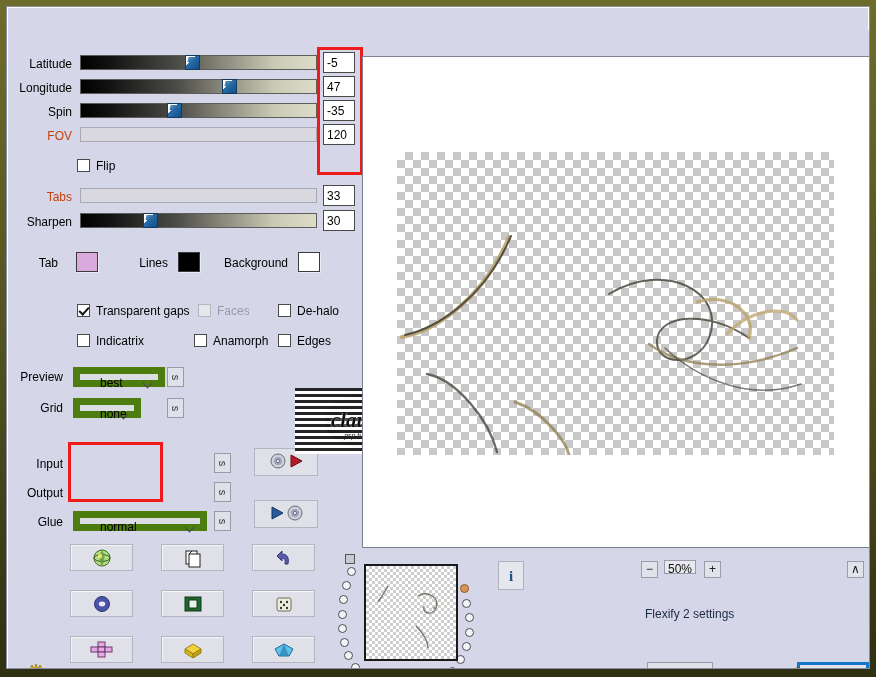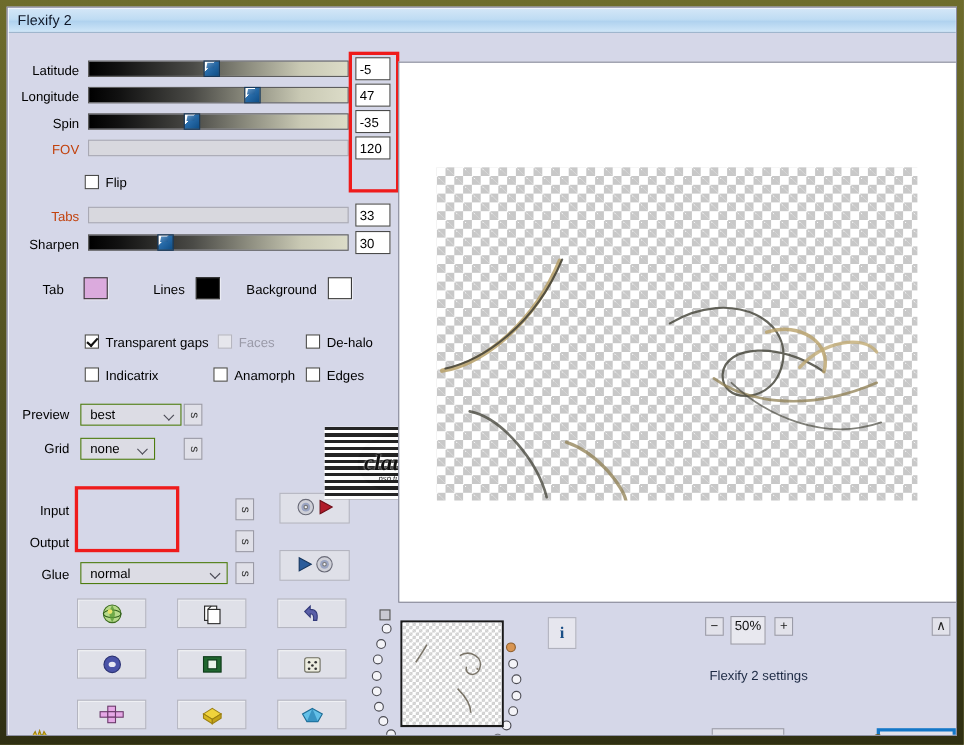--- a/index.html
+++ b/index.html
@@ -75,22 +75,22 @@
   .cblab{position:absolute;font-size:12px;color:#000;}
   .cblab.dis{color:#9a9aa8;}
   
   .sw{
     position:absolute;width:22px;height:20px;border:1px solid #3a3a3a;
     box-sizing:border-box;box-shadow:1px 1px 0 #ffffff88;
   }
   
   .combo{
     position:absolute;height:20px;background:#dcdce4;
-    border:1px solid #4d7c0f;box-sizing:border-box;
-    font-size:12px;line-height:19px;padding-left:8px;color:#000;
+    border:7px solid #4d7c0f;box-sizing:border-box;
+    font-size:12px;line-height:19px;padding-left:20px;color:#000;
   }
   .combo .chev{
     position:absolute;right:5px;top:6px;width:9px;height:5px;
   }
   .combo .chev::before{
     content:"";position:absolute;left:0;top:0;width:6px;height:6px;
     border:solid #4a4a55;border-width:0 0 1.6px 1.6px;
     transform:rotate(-45deg);
   }
   .sbtn{
@@ -179,21 +179,21 @@
     background:#e6e6ee;border:1px solid #b0b1bd;box-sizing:border-box;
     text-align:center;line-height:28px;font-weight:bold;font-size:15px;
     color:#1a4f86;font-family:"Liberation Serif",serif;
   }
   .zbtn{
     position:absolute;width:17px;height:17px;background:#e2e2ea;
     border:1px solid #9b9ca8;box-sizing:border-box;
     text-align:center;line-height:15px;font-size:12px;color:#222;
   }
   .zval{
-    position:absolute;width:32px;height:26px;background:#e8e8ef;
+    position:absolute;width:32px;height:14px;background:#e8e8ef;
     border:1px solid #9b9ca8;box-sizing:border-box;
     text-align:center;line-height:17px;font-size:12px;color:#111;
   }
   .settingstxt{
     position:absolute;left:637px;top:577px;font-size:12px;color:#1d2a44;
   }
   .dlgbtn{
     position:absolute;width:66px;height:26px;background:#e2e2ea;
     border:1px solid #9a9ba7;box-sizing:border-box;
     text-align:center;line-height:24px;font-size:12px;color:#111;
@@ -207,23 +207,20 @@
   .frog{
     position:absolute;left:16px;top:630px;width:30px;height:28px;
   }
 </style>
 </head>
 <body>
 
 <div class="outer">
   <div class="window">
 
-    <div class="titlebar">
-      <div class="titletext">Flexify 2</div>
-    </div>
 
     <div class="panel">
 
       <div class="lbl" style="left:0px;top:27px;width:64px;">Latitude</div>
       <div class="sl" style="left:72px;top:25px;width:237px;">
         <div class="thumb" style="left:104px;"></div>
       </div>
       <div class="numbox" style="left:315px;top:22px;">-5</div>
 
       <div class="lbl" style="left:0px;top:51px;width:64px;">Longitude</div>

